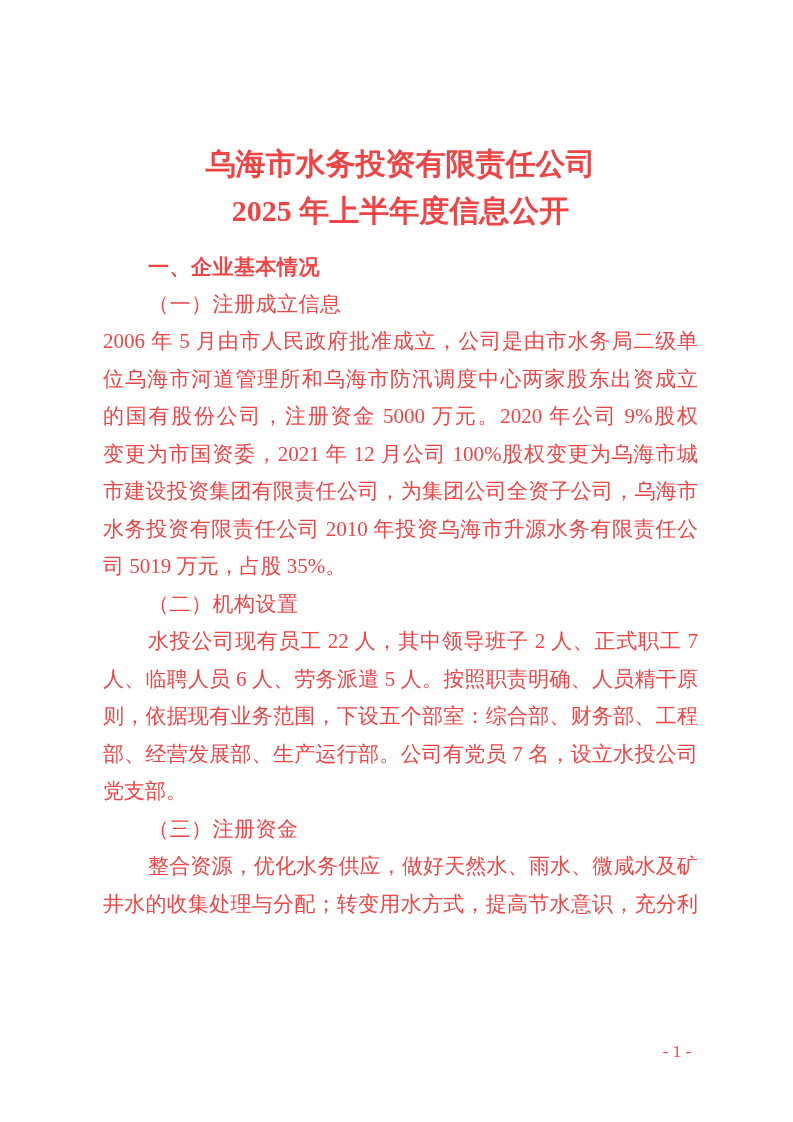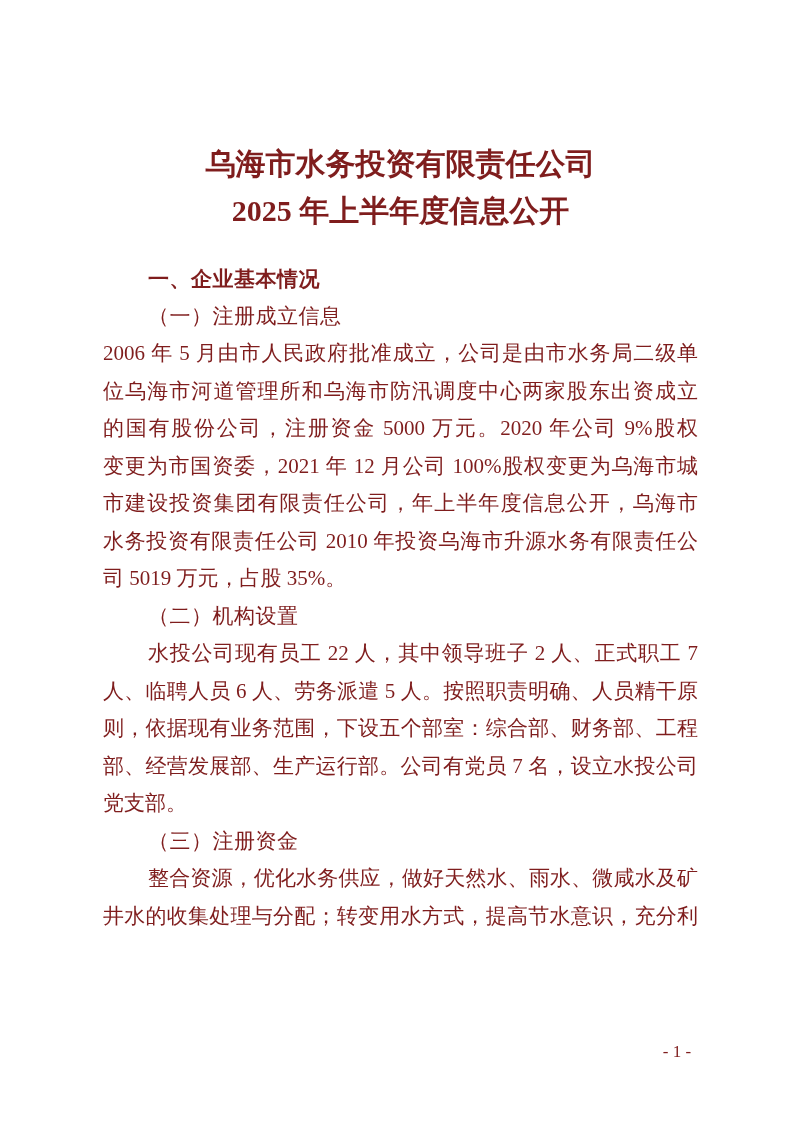--- a/index.html
+++ b/index.html
@@ -5,39 +5,39 @@
   html, body {
     margin: 0;
     padding: 0;
     background: #ffffff;
   }
   .page {
     position: relative;
     width: 793px;
     height: 1122px;
     background: #ffffff;
-    color: #7f1d1d;
+    color: #ef4444;
     font-family: "Liberation Serif", "DejaVu Serif", serif;
     overflow: hidden;
   }
   .doc-title {
     position: absolute;
     top: 140px;
     left: 103px;
     width: 595px;
     margin: 0;
     text-align: center;
     font-size: 30px;
     font-weight: bold;
     line-height: 47px;
     font-family: "Liberation Serif", "DejaVu Serif", serif;
   }
   .content {
     position: absolute;
-    top: 260px;
+    top: 248px;
     left: 103px;
     width: 595px;
     font-size: 21px;
     line-height: 37.5px;
   }
   .h1 {
     font-family: "Liberation Sans", "DejaVu Sans", sans-serif;
     font-weight: bold;
     padding-left: 45px;
     letter-spacing: 0.5px;
@@ -80,21 +80,21 @@
   <div class="content">
 
     <div class="h1">一、企业基本情况</div>
 
     <div class="sub">（一）注册成立信息</div>
 
     <div class="line">2006 年 5 月由市人民政府批准成立，公司是由市水务局二级单</div>
     <div class="line">位乌海市河道管理所和乌海市防汛调度中心两家股东出资成立</div>
     <div class="line">的国有股份公司，注册资金 5000 万元。2020 年公司 9%股权</div>
     <div class="line">变更为市国资委，2021 年 12 月公司 100%股权变更为乌海市城</div>
-    <div class="line">市建设投资集团有限责任公司，年上半年度信息公开，乌海市</div>
+    <div class="line">市建设投资集团有限责任公司，为集团公司全资子公司，乌海市</div>
     <div class="line">水务投资有限责任公司 2010 年投资乌海市升源水务有限责任公</div>
     <div class="line end">司 5019 万元，占股 35%。</div>
 
     <div class="sub">（二）机构设置</div>
 
     <div class="line first">水投公司现有员工 22 人，其中领导班子 2 人、正式职工 7</div>
     <div class="line">人、临聘人员 6 人、劳务派遣 5 人。按照职责明确、人员精干原</div>
     <div class="line">则，依据现有业务范围，下设五个部室：综合部、财务部、工程</div>
     <div class="line">部、经营发展部、生产运行部。公司有党员 7 名，设立水投公司</div>
     <div class="line end">党支部。</div>

